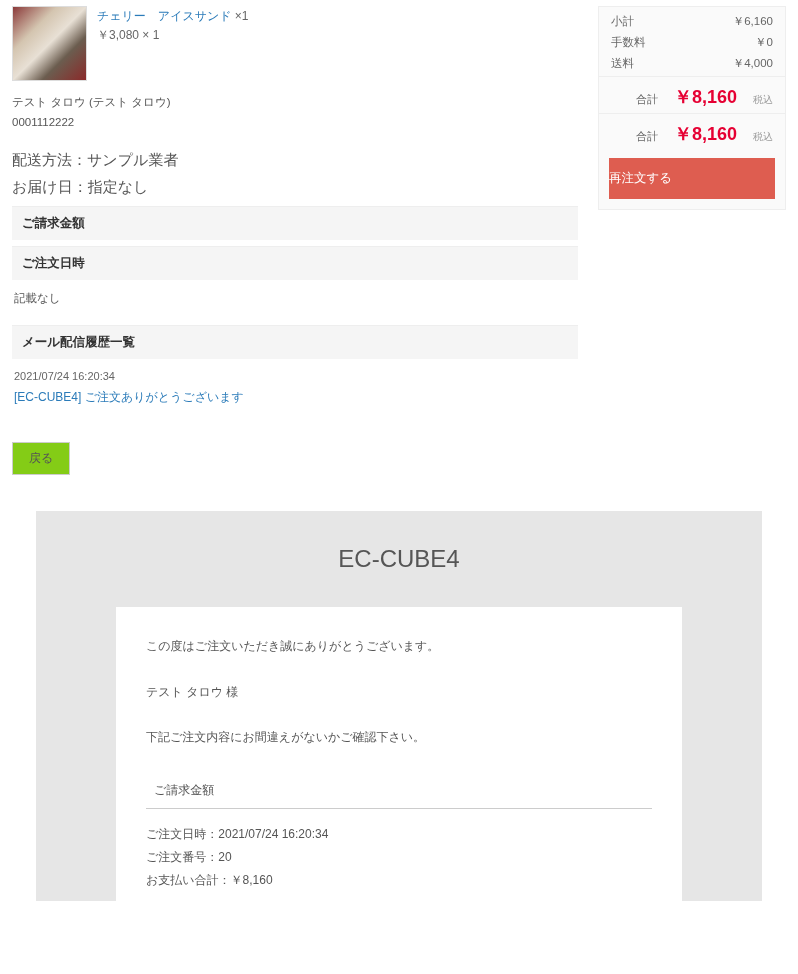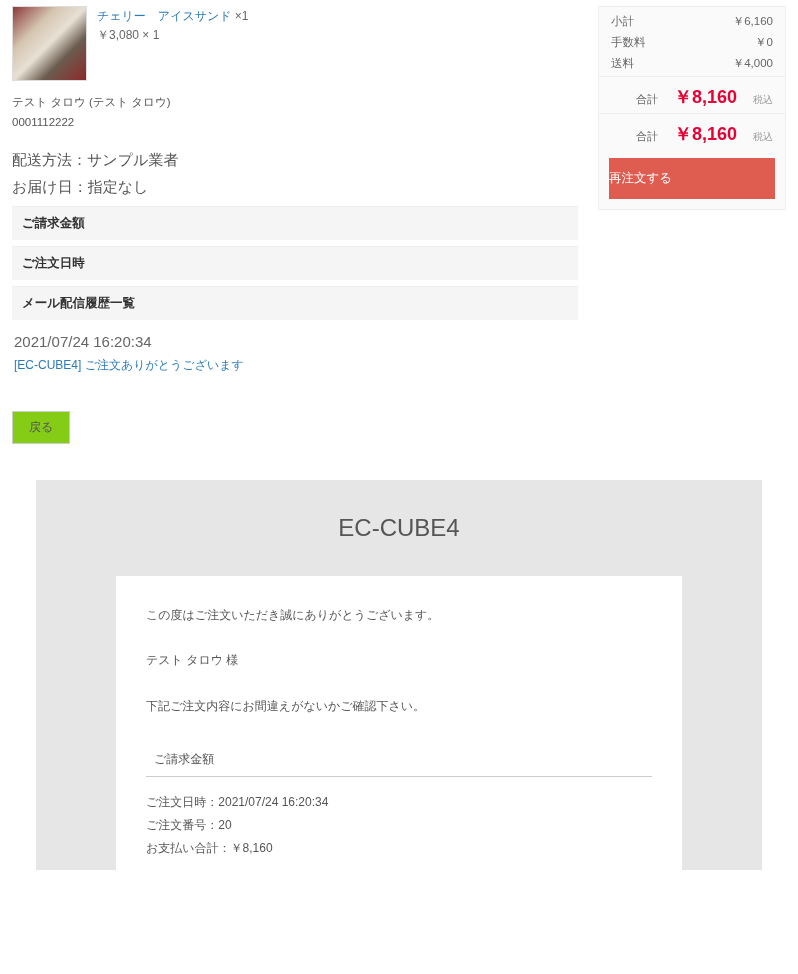--- a/index.html
+++ b/index.html
@@ -16,21 +16,21 @@
 .product-price { color: #666; margin-top: 2px; }
 
 .ship-block { font-size: 11.5px; color: #555; margin-bottom: 14px; line-height: 1.7; }
 .ship-block2 { font-size: 15px; color: #555; margin-bottom: 4px; line-height: 1.8; }
 
 .section-head { background: #f5f5f5; padding: 8px 10px; font-weight: bold; font-size: 12.5px; border-top: 1px solid #eee; margin-top: 6px; }
 .section-body { padding: 8px 6px 10px 2px; font-size: 11.5px; color: #555; line-height: 1.8; }
 
 .highlight-box { border: 2px solid #e60027; padding: 2px 6px; display: inline-block; border-radius: 3px; margin-top: 2px; }
 
-.mail-date { font-size: 15px; color: #666; }
+.mail-date { font-size: 11px; color: #666; }
 .mail-link { color: #2b7bb9; font-size: 12px; cursor: pointer; }
 
 .back-btn { background: #84cc16; border: 1px solid #ccc; padding: 7px 16px; font-size: 12px; color: #555; margin-top: 24px; cursor: pointer; display: inline-block; }
 
 .summary { border: 1px solid #eee; background: #fafafa; padding: 0; }
 .sum-rows { padding: 4px 12px 2px 12px; }
 .sum-row { display: flex; justify-content: space-between; font-size: 11.5px; color: #666; padding: 3px 0; }
 .sum-total { display: flex; justify-content: flex-end; align-items: baseline; padding: 8px 12px 4px 12px; border-top: 1px solid #eee; gap: 16px; }
 .sum-total .lbl { font-size: 11px; color: #666; }
 .sum-total .amt { font-size: 18px; font-weight: bold; color: #e60033; }
@@ -63,20 +63,21 @@
       <div>0001112222</div>
     </div>
     <div class="ship-block2">
       <div>配送方法：サンプル業者</div>
       <div>お届け日：指定なし</div>
     </div>
 
     <div class="section-head">ご請求金額</div>
 
     <div class="section-head">ご注文日時</div>
+    <div class="section-body">記載なし</div>
 
     <div class="section-head">メール配信履歴一覧</div>
     <div class="section-body">
       <div class="mail-date">2021/07/24 16:20:34</div>
       <span class="mail-link">[EC-CUBE4] ご注文ありがとうございます</span>
     </div>
 
     <div class="back-btn">戻る</div>
   </div>
 

